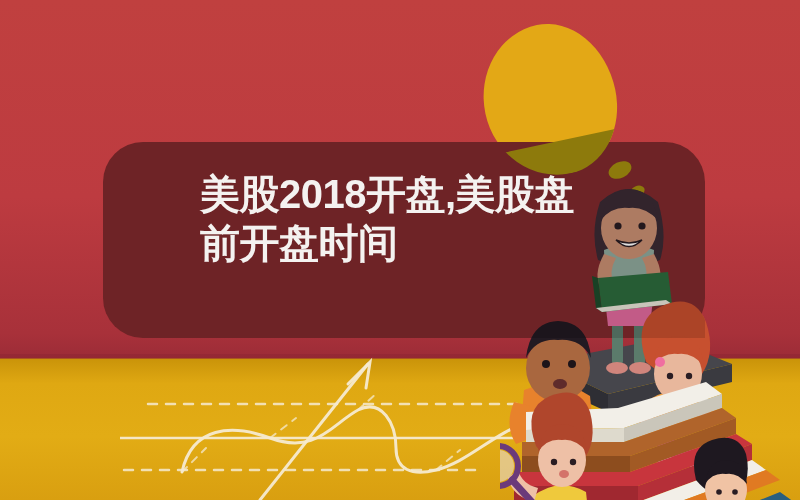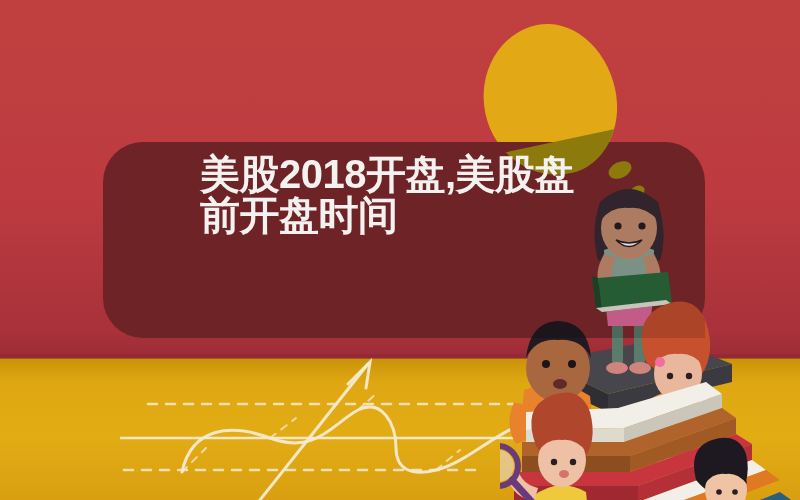--- a/index.html
+++ b/index.html
@@ -71,26 +71,26 @@
     background: #8d7a0c;
     border-radius: 52% 48% 46% 54% / 50% 52% 48% 50%;
     transform: rotate(-12deg);
     clip-path: inset(118px 0 0 0);
   }
   .blob-dot.shadowed { background: #8d7a0c; }
 
   
   .headline {
     position: absolute;
-    left: 200px; top: 154px;
+    left: 200px; top: 170px;
     width: 400px;
     color: #f4f2f0;
     font-size: 40px;
     font-weight: bold;
-    line-height: 41px;
+    line-height: 49px;
     letter-spacing: -0.5px;
     white-space: pre-wrap;
   }
 
   
   .graph {
     position: absolute;
     left: 120px; top: 352px;
     width: 420px; height: 148px;
     pointer-events: none;

